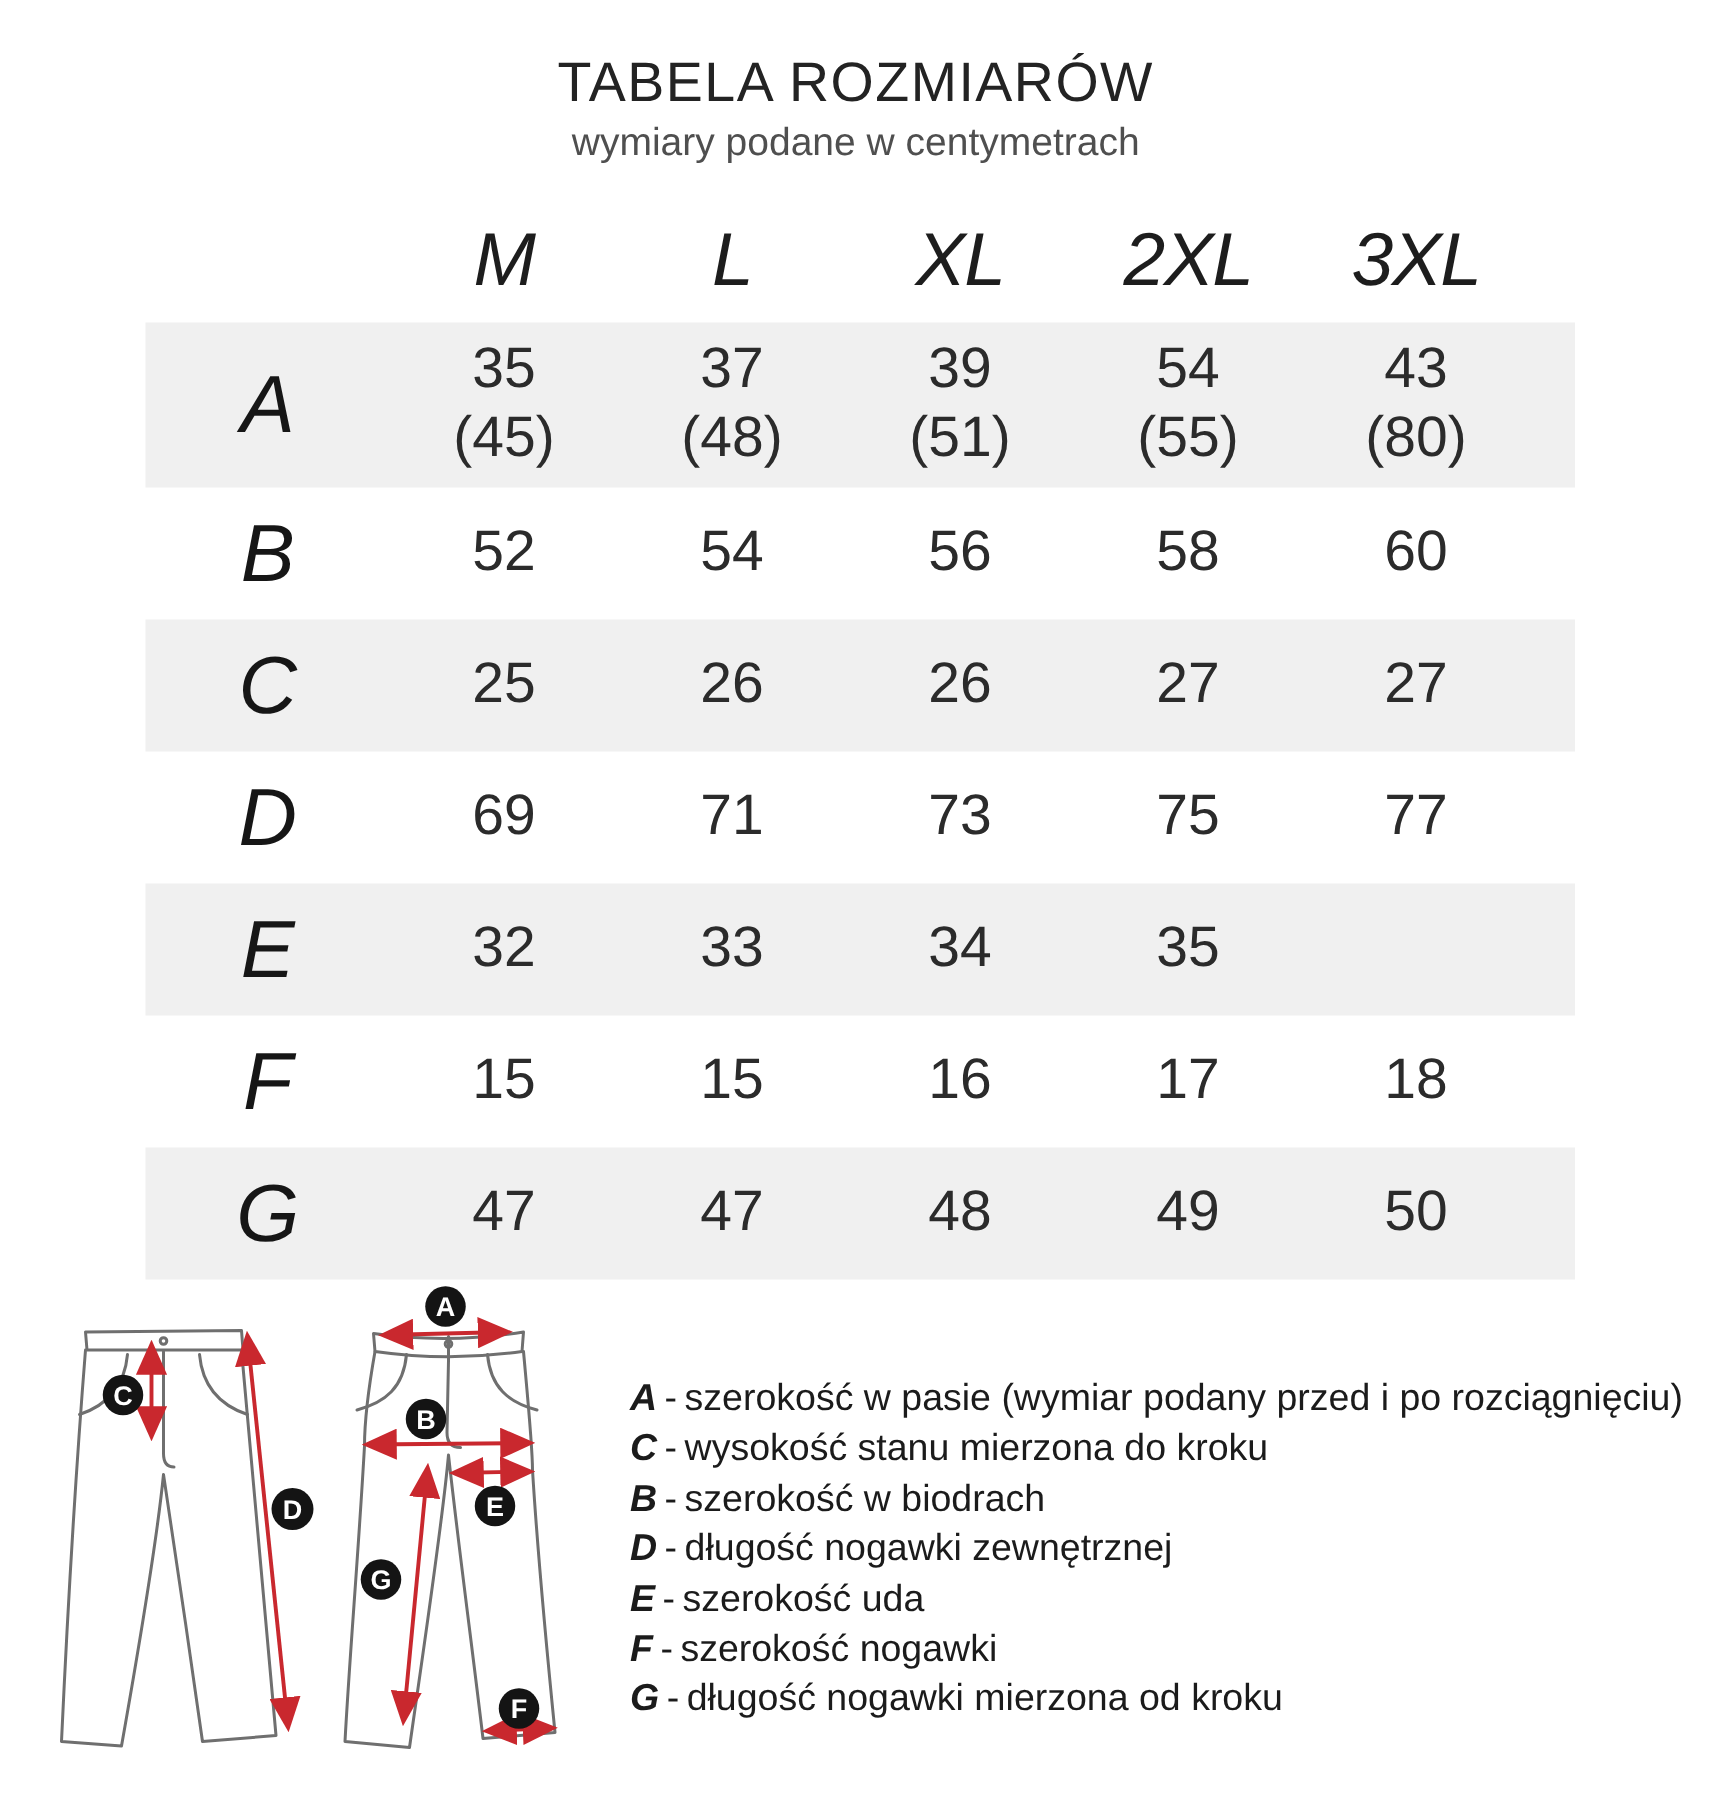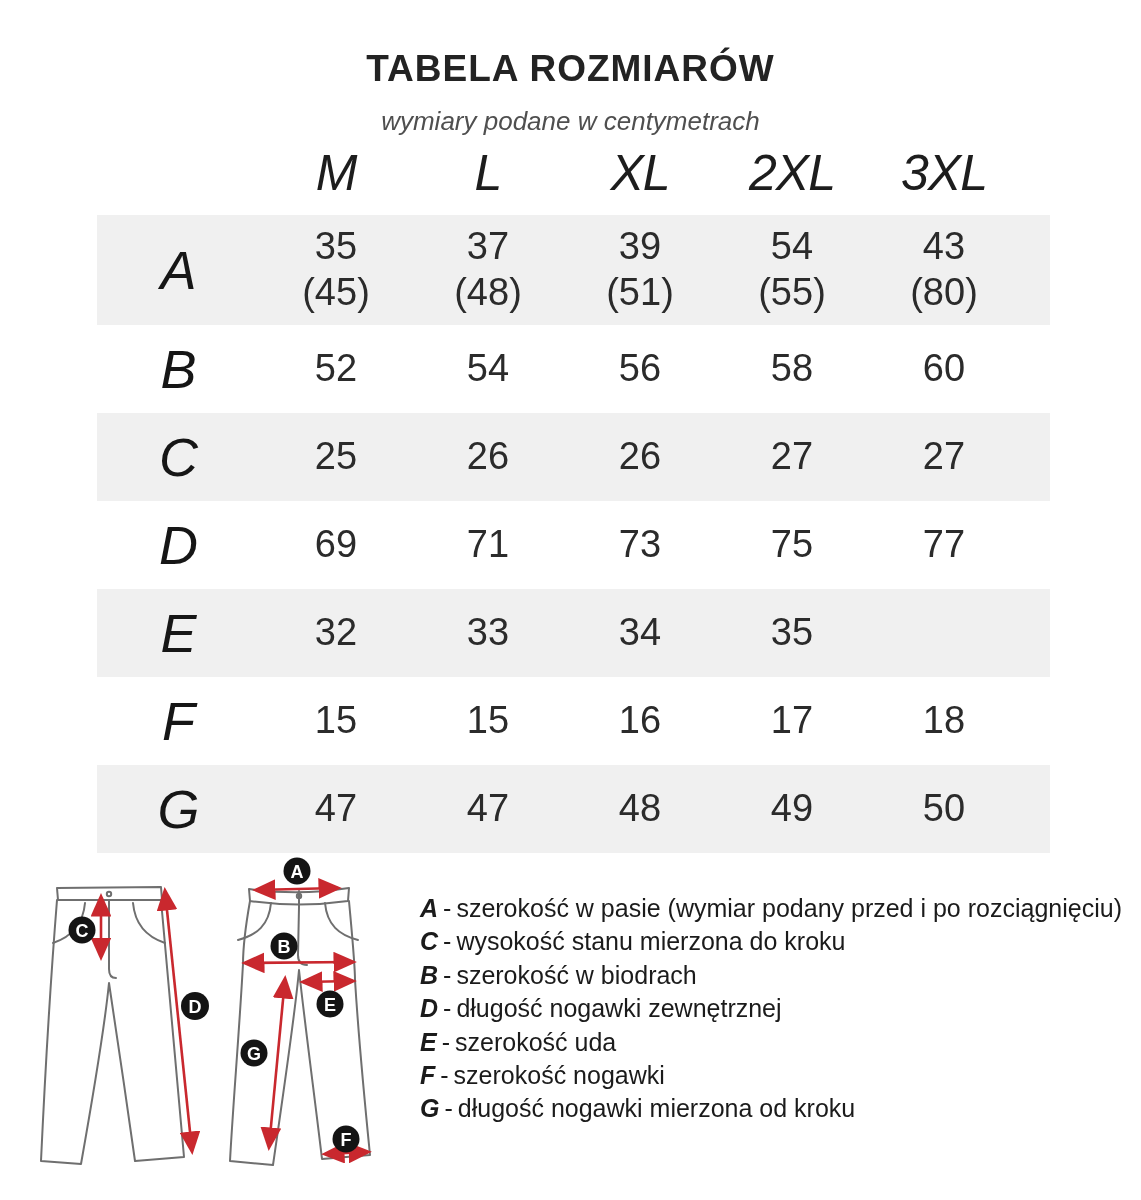--- a/index.html
+++ b/index.html
@@ -1,38 +1,38 @@
 <!DOCTYPE html>
 <html style="--arrow-red: #c9282e; --badge-black: #141414; --outline-gray: #6f6f6f; --stripe-gray: #f0f0f0; --text-dark: #232323; --subtitle-gray: #4f4f4f;"><head>
 <meta charset="utf-8">
 <style>
   html,body{margin:0;padding:0;background:#ffffff;}
   .page{position:relative;width:1141px;height:1200px;background:#fff;overflow:hidden;
         font-family:"Liberation Sans",sans-serif;color:var(--text-dark,#232323);}
 
   
   .hdr{position:absolute;top:36px;left:0;width:100%;text-align:center;}
-  .hdr h1{margin:14px;font-size:37px;font-weight:700;letter-spacing:1px;color:var(--text-dark,#232323);line-height:1.0;}
-  .hdr .subtitle{margin-top:20px;font-size:26px;font-weight:400;color:var(--subtitle-gray,#4f4f4f);line-height:1.1;font-style:italic;}
+  .hdr h1{margin:0;font-size:37px;font-weight:400;letter-spacing:1px;color:var(--text-dark,#232323);line-height:1.0;}
+  .hdr .subtitle{margin-top:7px;font-size:26px;font-weight:400;color:var(--subtitle-gray,#4f4f4f);line-height:1.1;}
 
   
   .sizetable{position:absolute;left:97px;top:131px;width:953px;}
   .row{width:953px;box-sizing:border-box;padding-right:30px;display:grid;
        grid-template-columns:163px repeat(5,1fr);align-items:center;}
   .thead{height:84px;}
   .trow{height:88px;}
   .trow.tall{height:110px;}
   .stripe{background:var(--stripe-gray,#f0f0f0);}
   .cell{text-align:center;}
   .size-h{font-style:italic;font-size:50px;font-weight:300;color:#1d1d1d;letter-spacing:-1px;}
   .row-label{font-style:italic;font-size:54px;font-weight:300;color:#161616;}
   .val{font-size:38px;font-weight:300;color:#2b2b2b;line-height:1.2;}
 
   
-  .legend{position:absolute;left:420px;top:892px;width:720px;}
+  .legend{position:absolute;left:420px;top:916px;width:720px;}
   .legend-item{font-size:25px;line-height:33.4px;color:#1b1b1b;white-space:nowrap;}
   .legend-letter{font-weight:700;font-style:italic;}
   .legend-sep{margin:0 5px;}
 
   
   .diagram{position:absolute;left:25px;top:855px;}
   .pants{stroke:var(--outline-gray,#6f6f6f);stroke-width:2;fill:none;stroke-linecap:round;stroke-linejoin:round;}
   .arrow{stroke:var(--arrow-red,#c9282e);stroke-width:2.6;fill:none;}
   .badge{fill:var(--badge-black,#141414);}
   .badge-txt{fill:#ffffff;font-family:"Liberation Sans",sans-serif;font-size:18px;font-weight:700;

